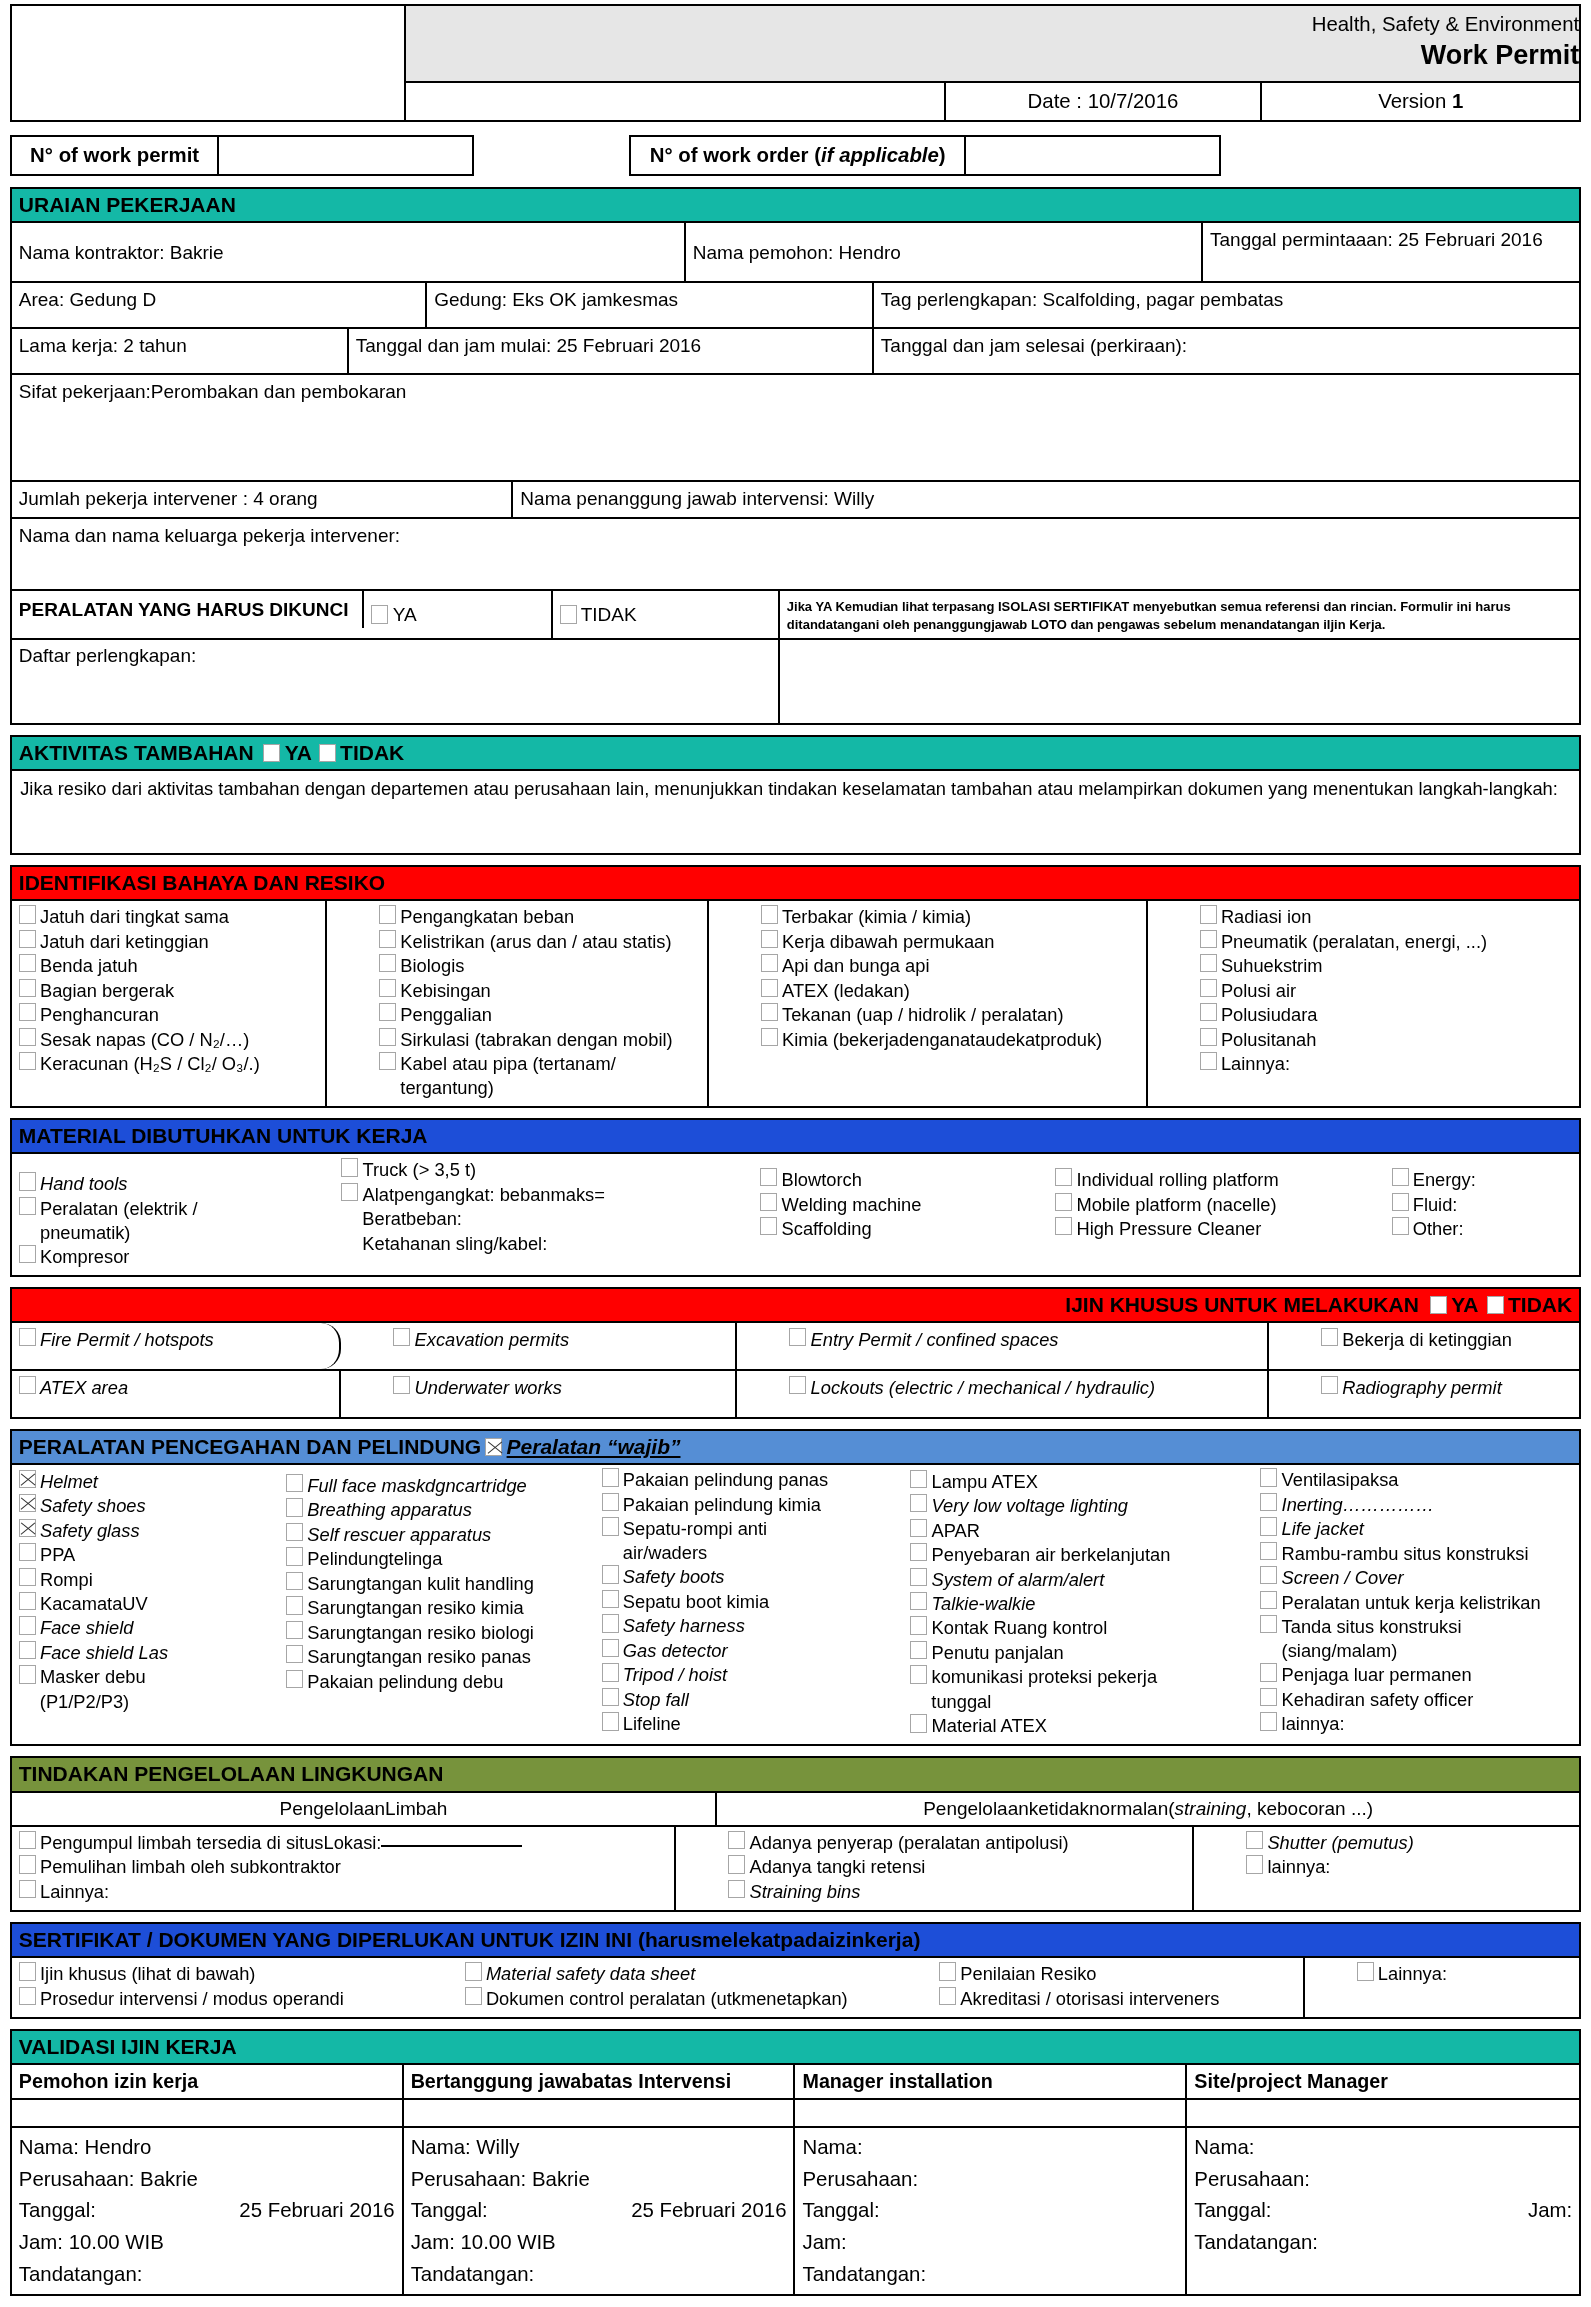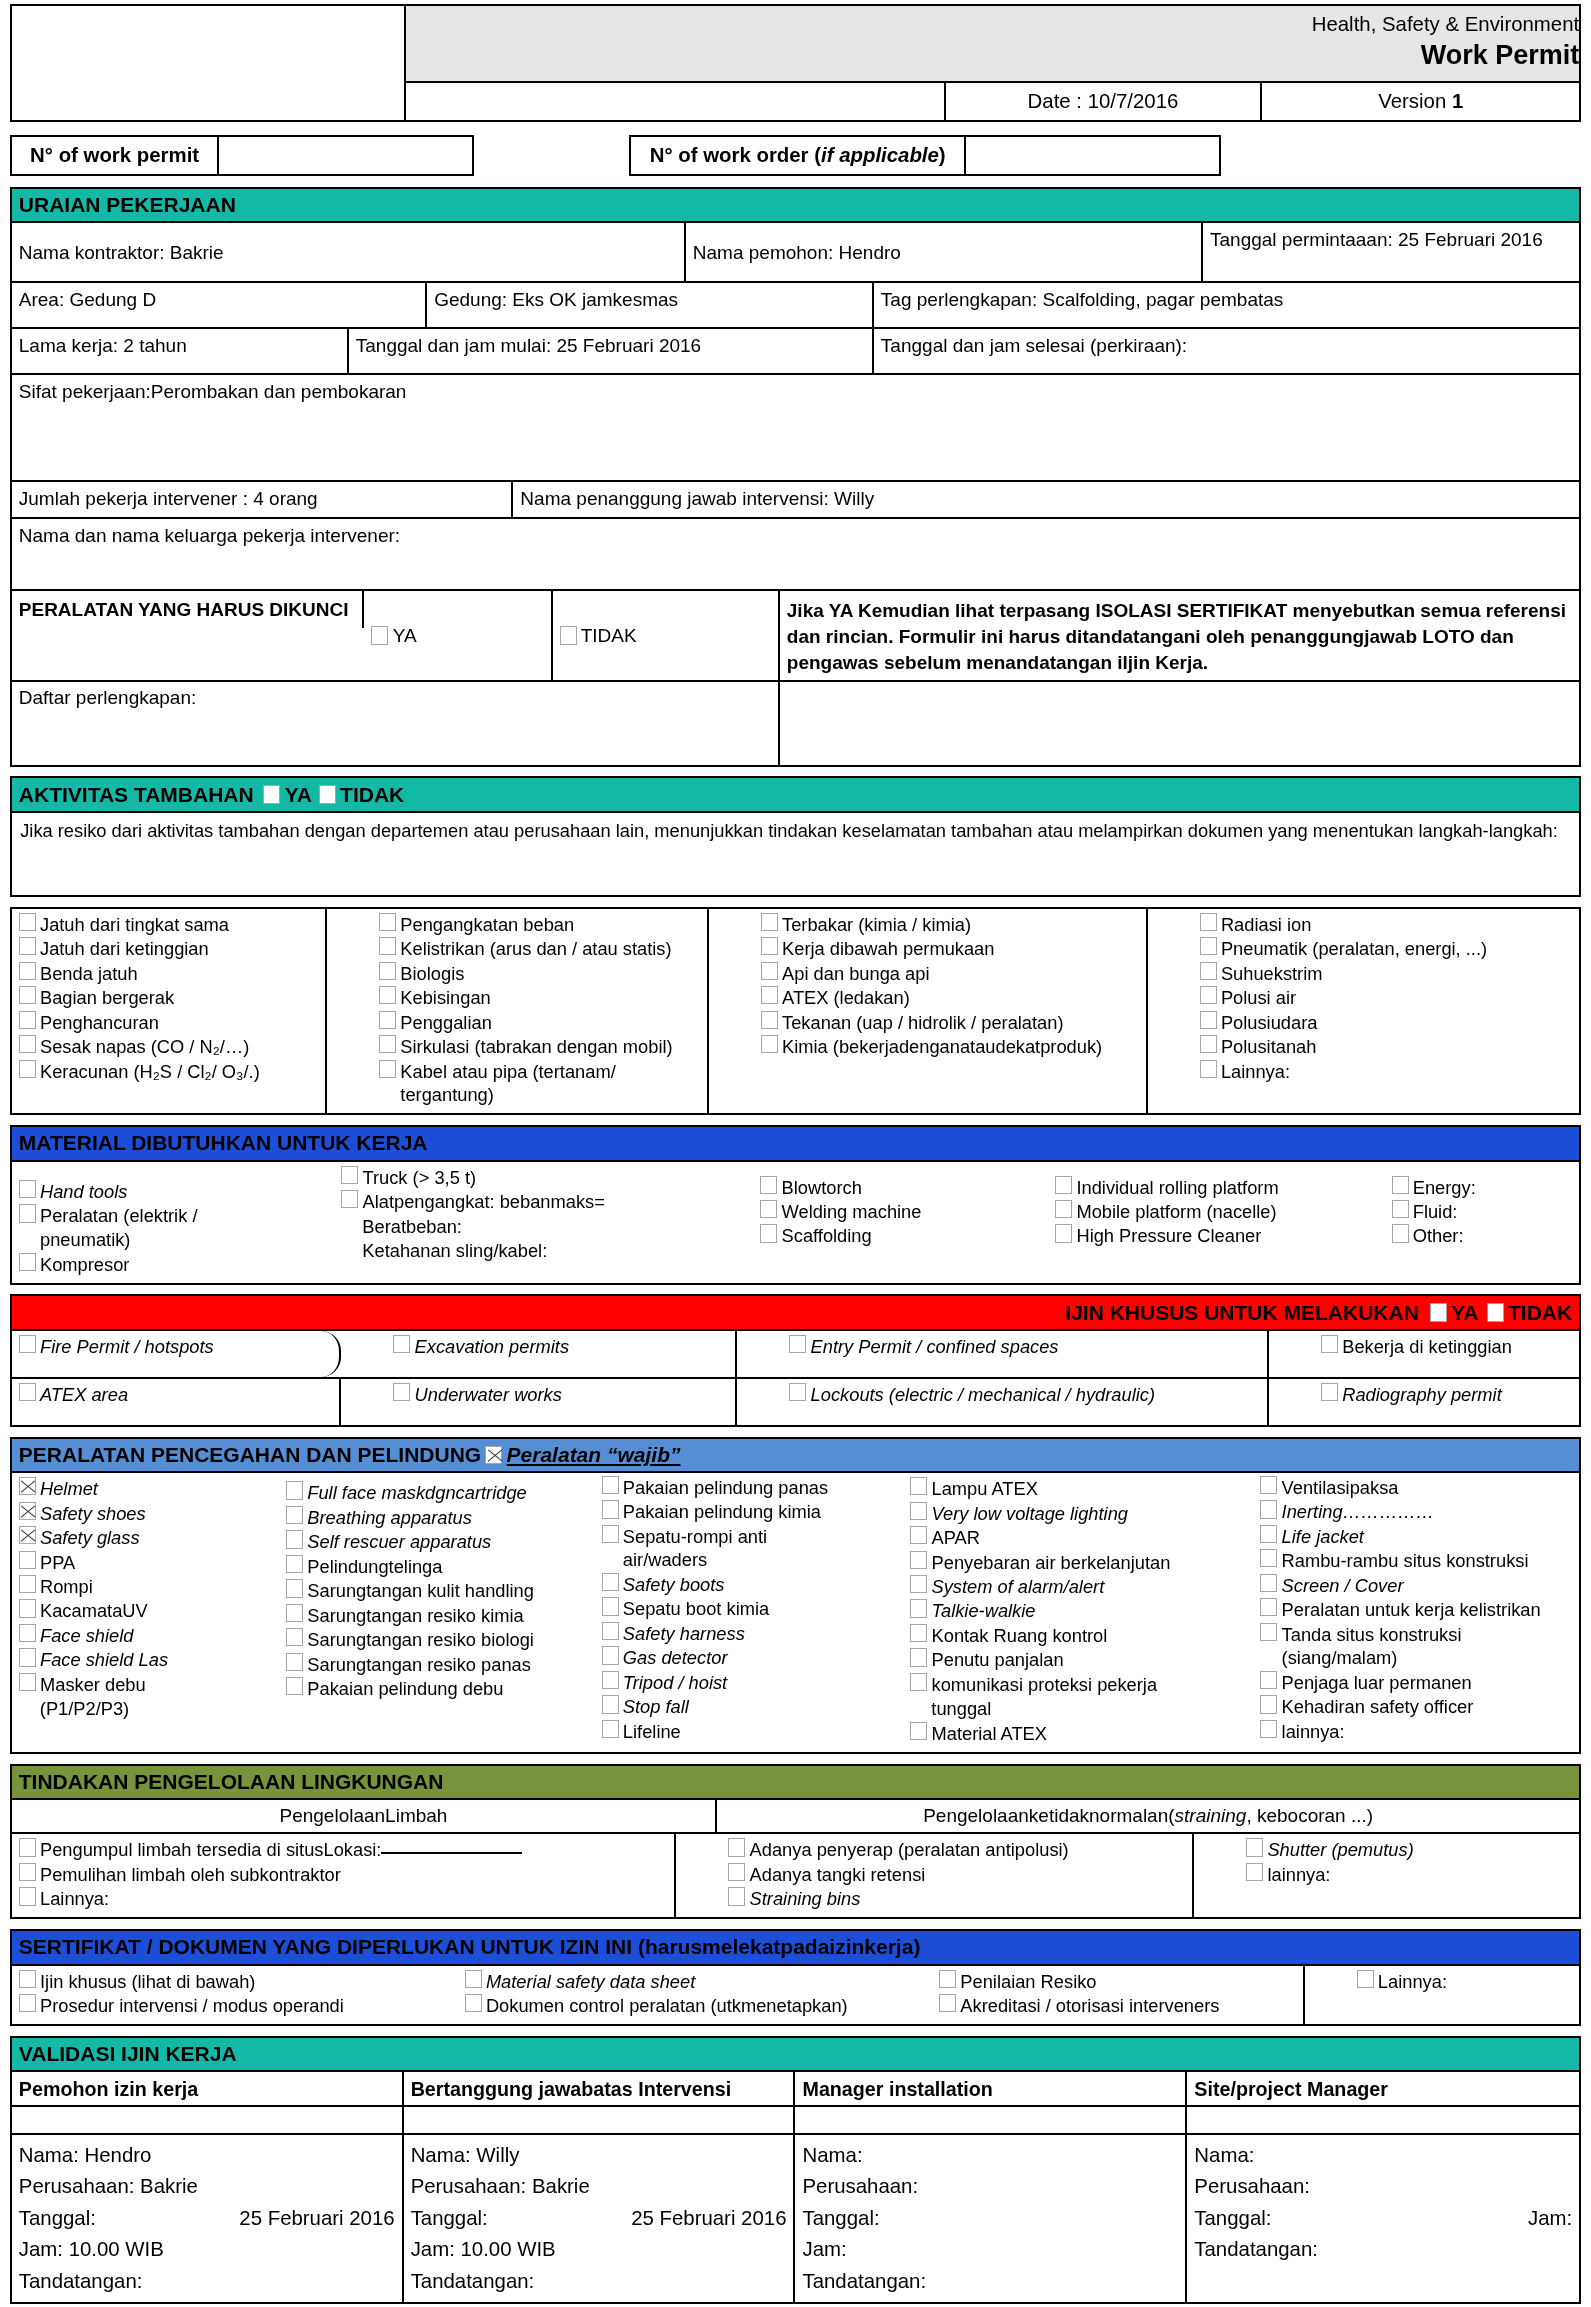--- a/index.html
+++ b/index.html
@@ -58,21 +58,21 @@
   .cb.x::after  { transform:rotate(-39deg); }
   .cbline { display:flex; align-items:flex-start; font-size:18.3px; line-height:1.3; margin-bottom:0.7px; }
   .cbline .tx { display:block; }
   .it { font-style:italic; }
 
   .colwrap { display:flex;gap:45px; }
   .col { border-right:2.1px solid #000; padding:4.2px 5.6px 5.6px 7px; }
   .col:last-child { border-right:none; }
 
   
-  .note { font-size:19px; font-weight:bold; line-height:1.35; }
+  .note { font-size:13px; font-weight:bold; line-height:1.35; }
   .just { text-align:justify; font-size:18.3px; line-height:1.4; }
   .ttl-c { text-align:center; font-size:19px; padding:4.2px; }
   .thead { font-weight:bold; font-size:19.7px; }
   .sig { font-size:20.4px; line-height:1.55; }
   .sig .jt { display:flex; justify-content:space-between; }
   .u { text-decoration:underline; }
   .smallline { display:inline-block; width:141px; border-bottom:2.1px solid #000; vertical-align:2.1px; }
 </style>
 </head>
 <body>
@@ -169,20 +169,21 @@
       <span>AKTIVITAS TAMBAHAN</span>
       <span class="cb" style="margin-left:9.8px"></span>
       <span>YA</span>
       <span class="cb" style="margin-left:7px"></span>
       <span>TIDAK</span>
     </div>
     <div class="just" style="padding:5.6px 8.4px 18.3px 8.4px;min-height:82px">Jika resiko dari aktivitas tambahan dengan departemen atau perusahaan lain, menunjukkan tindakan keselamatan tambahan atau melampirkan dokumen yang menentukan langkah-langkah:</div>
   </div>
 
   <div class="blk">
+    <div class="banner bn-red">IDENTIFIKASI BAHAYA DAN RESIKO</div>
     <div class="colwrap">
       <div class="col" style="width:22%" id="bhz1">
           <div class="cbline">
             <span class="cb"></span>
             <span class="tx">Jatuh dari tingkat sama</span>
           </div>
           <div class="cbline">
             <span class="cb"></span>
             <span class="tx">Jatuh dari ketinggian</span>
           </div>

